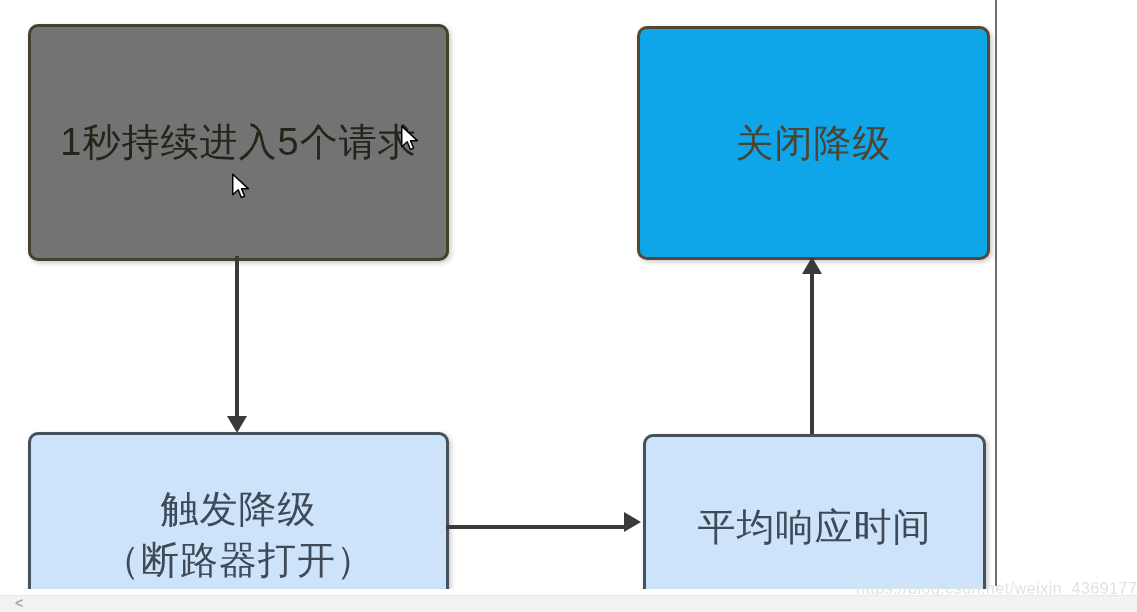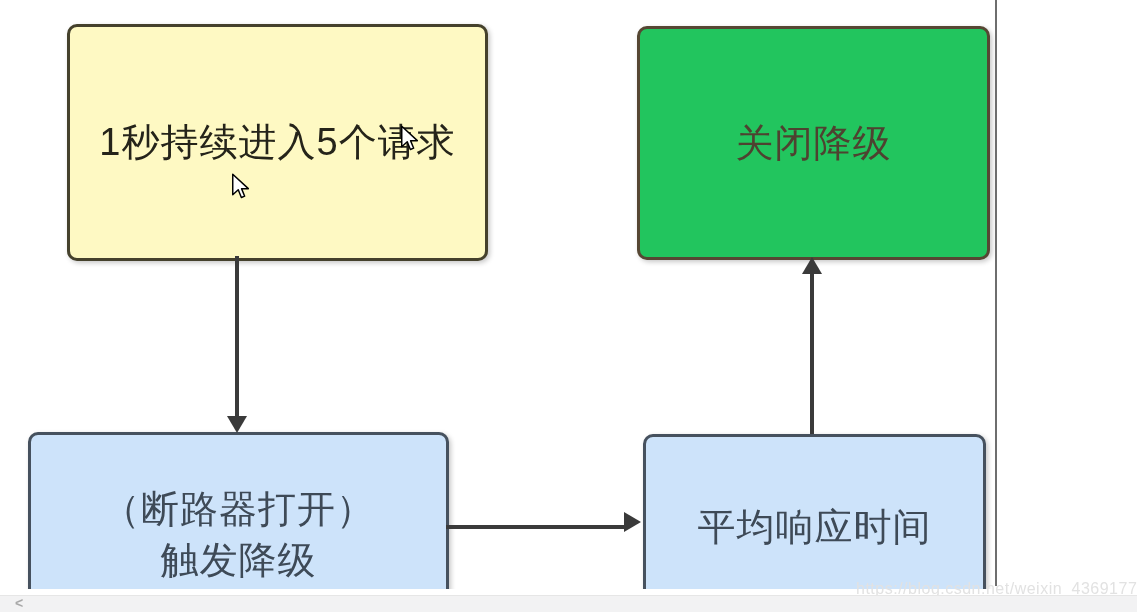--- a/index.html
+++ b/index.html
@@ -13,25 +13,25 @@
   
   .node{
     position:absolute;border-radius:10px;
     display:flex;flex-direction:column;align-items:center;justify-content:center;
     font-size:38px;line-height:1.34;font-weight:500;letter-spacing:1px;
     box-shadow:2px 2px 5px rgba(0,0,0,0.22);
     text-align:center;
   }
   .node-condition{
     left:28px;top:24px;width:415px;height:231px;
-    background:#fef9c3;border:3px solid #45412c;color:#25241a;margin-left:39px;
+    background:#737373;border:3px solid #45412c;color:#25241a;
   }
   .node-close{
     left:637px;top:26px;width:347px;height:228px;
-    background:#22c55e;border:3px solid #564733;color:#4e4230;
+    background:#0ea5e9;border:3px solid #564733;color:#4e4230;
   }
   .node-blue{
     background:#cde3fa;border:3px solid #46515e;color:#3e4a57;
   }
   .node-trigger{left:28px;top:432px;width:415px;height:200px;}
   .node-window{left:643px;top:434px;width:337px;height:180px;}
 
   
   .shaft{position:absolute;background:#3a3a3a;}
   .head{position:absolute;width:0;height:0;}
@@ -79,22 +79,22 @@
 
   <div class="node node-condition">
     <div>1秒持续进入5个请求</div>
   </div>
 
   <div class="node node-close">
     <div>关闭降级</div>
   </div>
 
   <div class="node node-blue node-trigger">
+    <div>触发降级</div>
     <div>（断路器打开）</div>
-    <div>触发降级</div>
   </div>
 
   <div class="node node-blue node-window">
     <div>平均响应时间</div>
   </div>
 
   <div class="shaft shaft-1"></div>
   <div class="head head-down head-1"></div>
 
   <div class="shaft shaft-2"></div>

